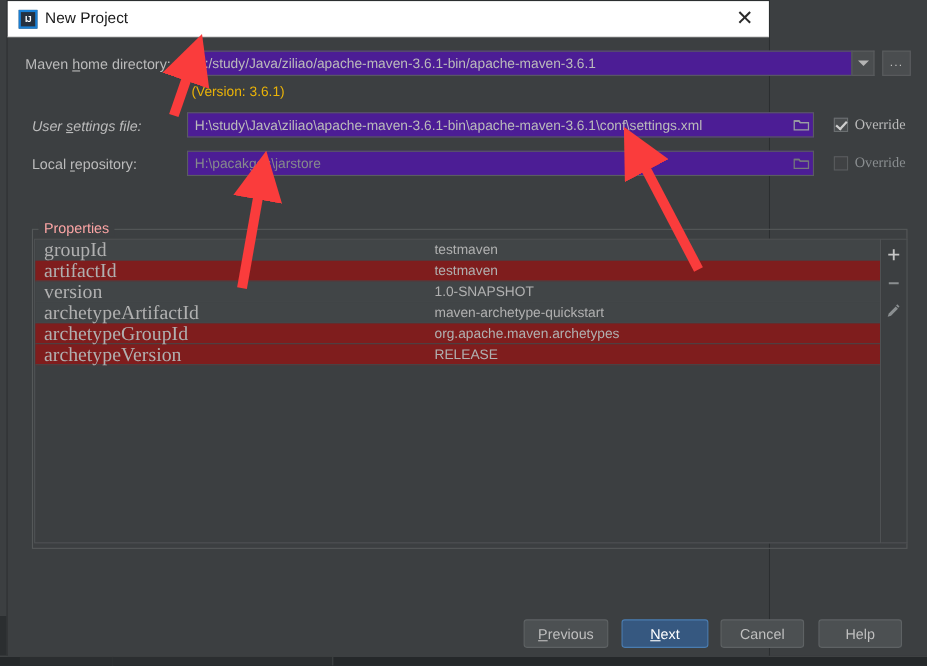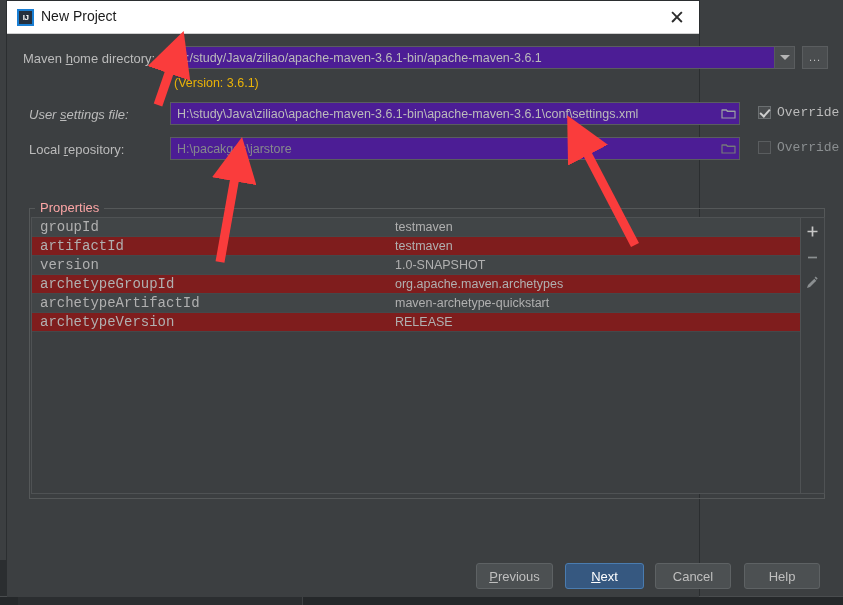--- a/index.html
+++ b/index.html
@@ -216,21 +216,21 @@
     left: 3px; top: 0px;
     width: 4px; height: 8px;
     border: solid #cfcfcf;
     border-width: 0 2px 2px 0;
     transform: rotate(42deg);
   }
   .cbox.off { border-color: #5a5d5f; background: #42454699; }
   .cblabel {
     font-size: 13px;
     color: #bbbbbb;
-    font-family: Liberation Mono, monospace;
+    font-family: Liberation Serif, serif;
   }
   .cbrow.disabled .cblabel { color: #8a8e90; }
 
   
   .group {
     position: absolute;
     left: 22px; top: 174px;
     width: 796px;
     height: 291px;
     border: 1px solid #555859;
@@ -261,25 +261,25 @@
     height: 19px;
     align-items: center;
     border-bottom: 1px solid #45484a;
     box-sizing: border-box;
   }
   .prow.alt { background: #414547; }
   .prow.plain { background: #7f1d1d; }
   .pkey {
     width: 355px;
     padding-left: 8px;
-    font-size: 14px;
+    font-size: 18px;
     color: #b0b0b0;
     white-space: nowrap;
     overflow: hidden;
-    font-family: Liberation Mono, monospace;
+    font-family: Liberation Serif, serif;
   }
   .pval {
     flex: 1;
     font-size: 12.5px;
     color: #b0b0b0;
     white-space: nowrap;
     overflow: hidden;
     font-family: "Liberation Sans", sans-serif;
   }
 
@@ -421,27 +421,27 @@
           <div class="pval">testmaven</div>
         </div>
         <div class="prow plain">
           <div class="pkey">artifactId</div>
           <div class="pval">testmaven</div>
         </div>
         <div class="prow alt">
           <div class="pkey">version</div>
           <div class="pval">1.0-SNAPSHOT</div>
         </div>
+        <div class="prow alt">
+          <div class="pkey">archetypeArtifactId</div>
+          <div class="pval">maven-archetype-quickstart</div>
+        </div>
         <div class="prow plain">
           <div class="pkey">archetypeGroupId</div>
           <div class="pval">org.apache.maven.archetypes</div>
-        </div>
-        <div class="prow alt">
-          <div class="pkey">archetypeArtifactId</div>
-          <div class="pval">maven-archetype-quickstart</div>
         </div>
         <div class="prow plain">
           <div class="pkey">archetypeVersion</div>
           <div class="pval">RELEASE</div>
         </div>
       </div>
 
       <div class="table-toolbar">
         <div class="tb-btn">
           <svg width="13" height="13" viewBox="0 0 13 13">

